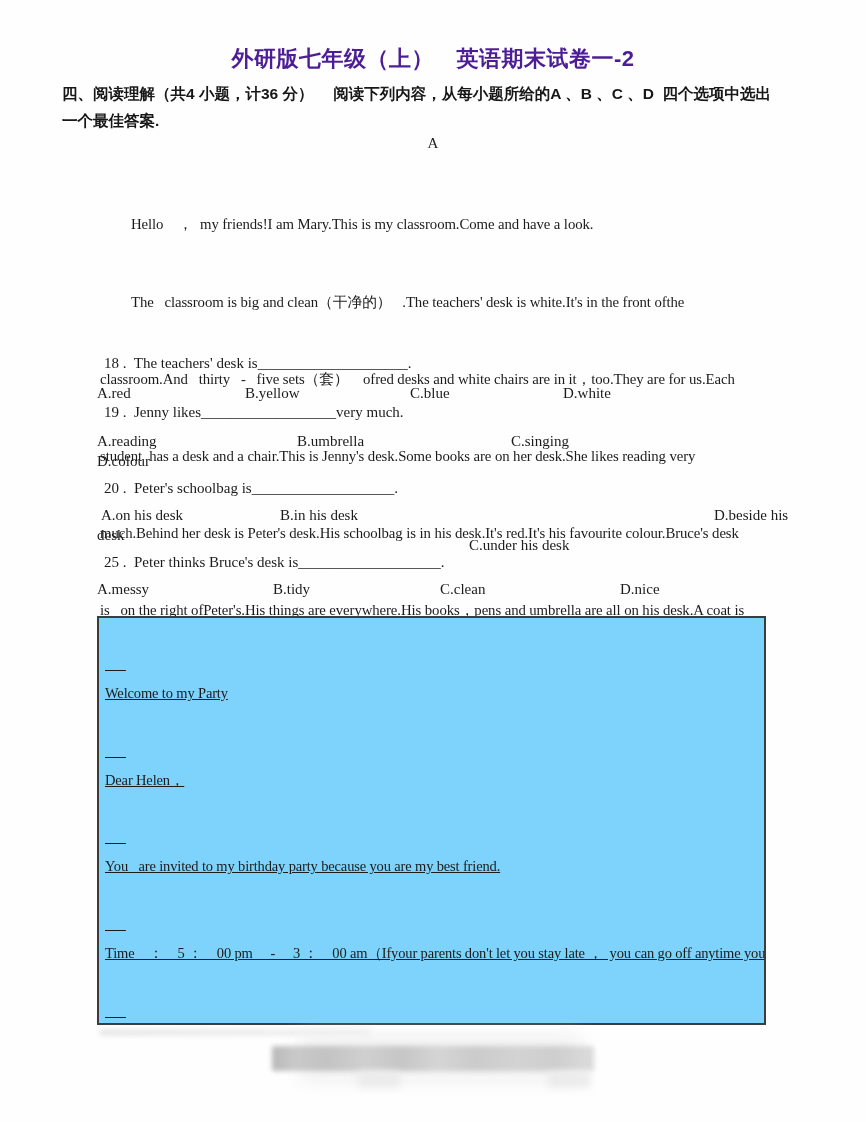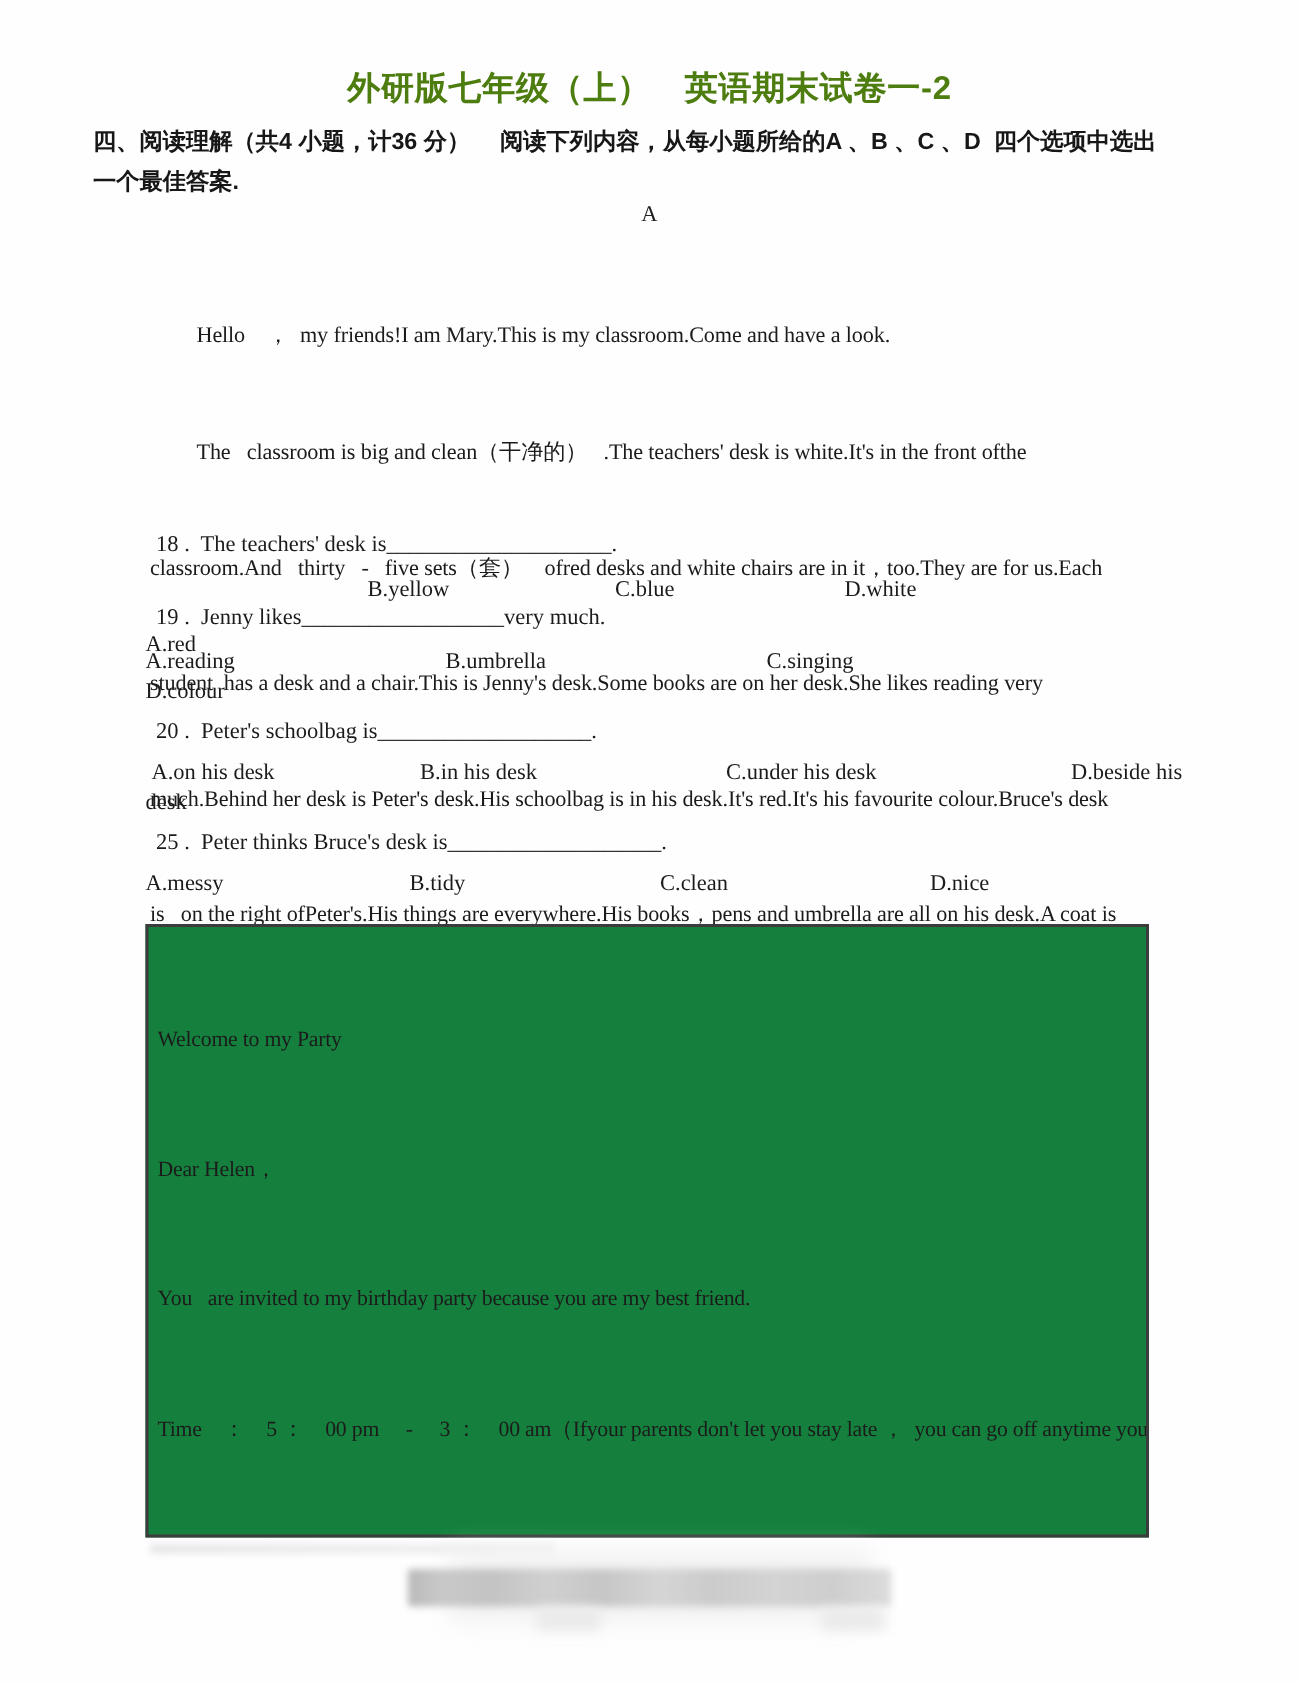--- a/index.html
+++ b/index.html
@@ -3,21 +3,21 @@
 <meta charset="utf-8">
 <style>
   html,body{margin:0;padding:0;background:#ffffff;}
   .sheet{
     position:relative;width:866px;height:1122px;background:#fefefe;
     font-family:"Liberation Serif","DejaVu Serif",serif;color:#1d1d1d;overflow:hidden;
   }
   .exam-title{
     position:absolute;top:44px;left:0;width:100%;text-align:center;
     font-family:"Liberation Sans","DejaVu Sans",sans-serif;
-    font-weight:bold;font-size:22px;letter-spacing:0.5px;color:#4d7c0f;
+    font-weight:bold;font-size:22px;letter-spacing:0.5px;color:#4c1d95;
   }
   .section-line{
     position:absolute;left:62px;width:748px;
     font-family:"Liberation Sans","DejaVu Sans",sans-serif;
     font-weight:bold;font-size:15.5px;color:#171717;white-space:pre;
   }
   .section-line.l1{top:84px;}
   .section-line.l2{top:111px;}
   .passage-label{
     position:absolute;top:135px;left:0;width:100%;text-align:center;
@@ -31,32 +31,32 @@
   .q-stem{
     position:absolute;left:104px;font-size:15px;white-space:pre;color:#1b1b1b;
   }
   .q18-stem{top:355px;}
   .q19-stem{top:404px;}
   .q20-stem{top:480px;}
   .q21-stem{top:554px;}
   .opt-row{position:absolute;left:97px;width:700px;height:21px;font-size:15px;white-space:pre;color:#1b1b1b;}
   .opt-row span{position:absolute;top:0;}
   .row18{top:385px;}
-  .row18 .c1{left:0;margin-top:37px;} .row18 .c2{left:148px;} .row18 .c3{left:313px;} .row18 .c4{left:466px;}
+  .row18 .c1{left:0;} .row18 .c2{left:148px;} .row18 .c3{left:313px;} .row18 .c4{left:466px;}
   .row19{top:433px;}
   .row19 .c1{left:0;} .row19 .c2{left:200px;} .row19 .c3{left:414px;}
   .row19b{top:453px;} .row19b .c1{left:0;}
   .row20{top:507px;}
-  .row20 .c1{left:4px;} .row20 .c2{left:183px;} .row20 .c3{left:387px;} .row20 .c4{left:617px;}
+  .row20 .c1{left:4px;} .row20 .c2{left:183px;} .row20 .c3{left:372px;margin-top:30px;} .row20 .c4{left:617px;}
   .row20b{top:527px;} .row20b .c1{left:0;}
   .row21{top:581px;}
   .row21 .c1{left:0;} .row21 .c2{left:176px;} .row21 .c3{left:343px;} .row21 .c4{left:523px;}
   .invite-box{
     position:absolute;left:97px;top:616px;width:669px;height:409px;
-    border:2px solid #3c3c3c;box-sizing:border-box;overflow:hidden;background:#15803d;
+    border:2px solid #3c3c3c;box-sizing:border-box;overflow:hidden;background:#7dd3fc;text-decoration:underline;
   }
   .invite-inner{
     padding:3px 6px 0 6px;font-size:14.5px;line-height:28.9px;
     letter-spacing:-0.15px;white-space:pre;color:#1b1b1b;
   }
   .smudge{
     position:absolute;left:100px;top:1029px;width:270px;height:7px;
     background:linear-gradient(90deg,#e9e9e9,#f2f2f2);filter:blur(2px);
   }
   .wm-halo{

